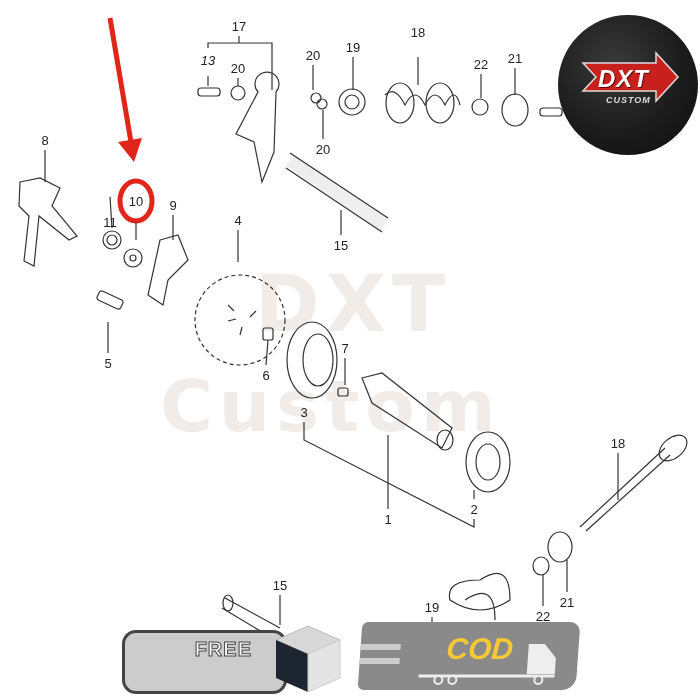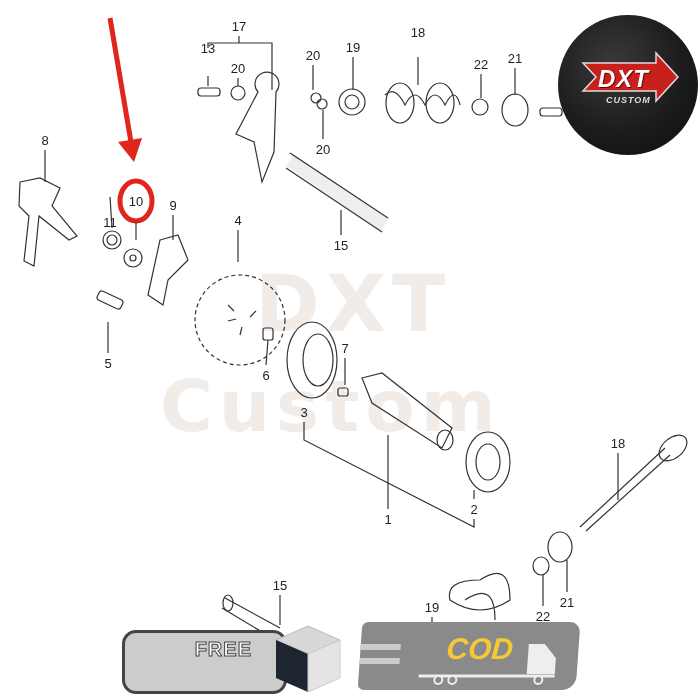--- a/index.html
+++ b/index.html
@@ -123,21 +123,21 @@
       <div class="lbl" style="left: 304px; top: 412px;">3</div>
       <div class="lbl" style="left: 238px; top: 220px;">4</div>
       <div class="lbl" style="left: 108px; top: 363px;">5</div>
       <div class="lbl" style="left: 266px; top: 375px;">6</div>
       <div class="lbl" style="left: 345px; top: 348px;">7</div>
       <div class="lbl" style="left: 45px; top: 140px;">8</div>
       <div class="lbl" style="left: 173px; top: 205px;">9</div>
       <div class="lbl" style="left: 136px; top: 201px; text-align: center;">10</div>
       <div class="lbl" style="left: 110px; top: 187px; margin-top: 35px;">11</div>
       <div class="lbl" style="left: 239px; top: 26px;">17</div>
-      <div class="lbl" style="left: 208px; top: 48px;">13</div>
+      <div class="lbl" style="left: 208px; top: 60px; font-style: italic;">13</div>
       <div class="lbl" style="left: 238px; top: 68px;">20</div>
       <div class="lbl" style="left: 341px; top: 245px;">15</div>
       <div class="lbl" style="left: 280px; top: 585px;">15</div>
       <div class="lbl" style="left: 618px; top: 443px;">18</div>
       <div class="lbl" style="left: 418px; top: 32px;">18</div>
       <div class="lbl" style="left: 353px; top: 47px;">19</div>
       <div class="lbl" style="left: 432px; top: 607px;">19</div>
       <div class="lbl" style="left: 313px; top: 55px;">20</div>
       <div class="lbl" style="left: 323px; top: 149px;">20</div>
       <div class="lbl" style="left: 515px; top: 58px;">21</div>

